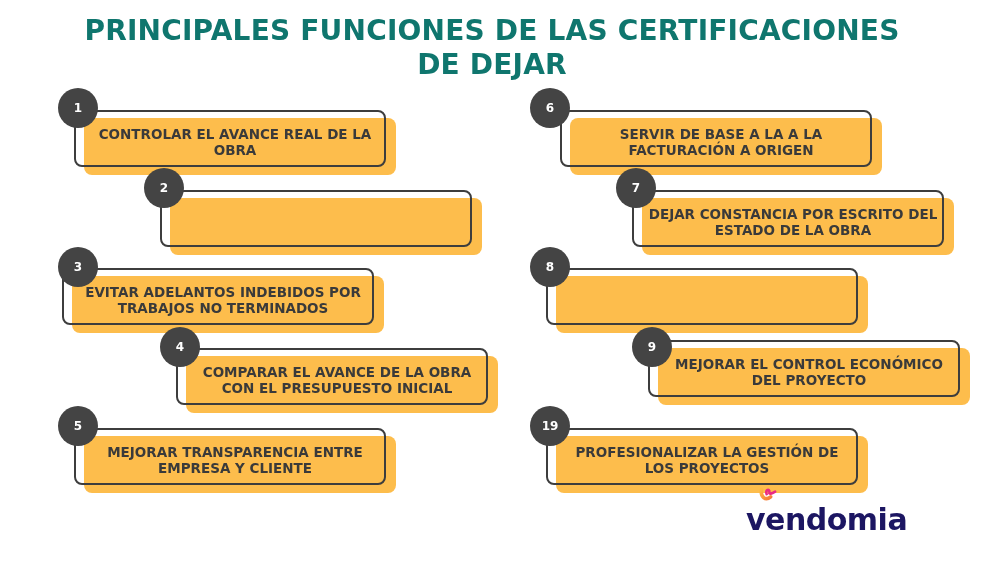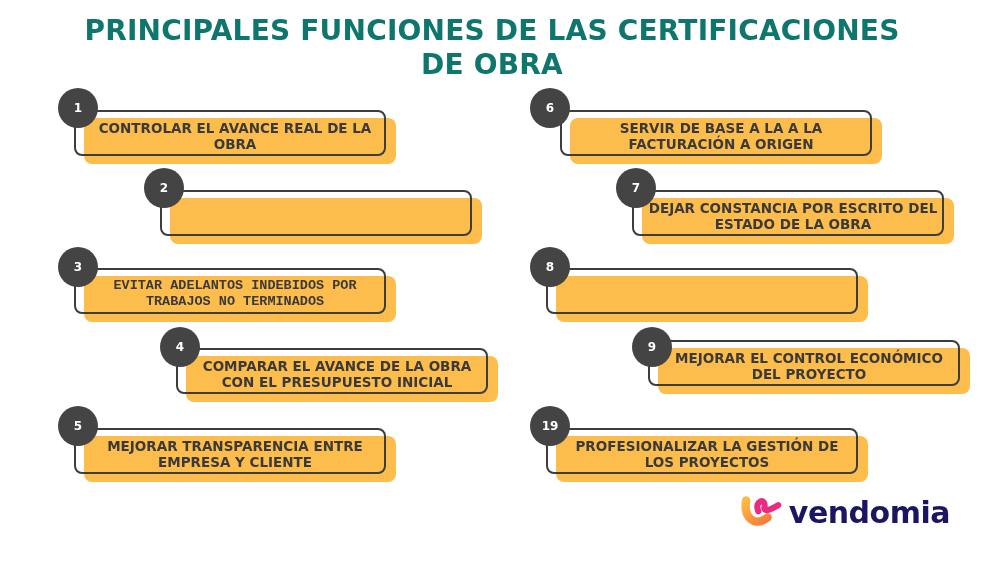--- a/index.html
+++ b/index.html
@@ -1,47 +1,47 @@
 <!DOCTYPE html>
 <html><head>
 <meta charset="utf-8">
 <style>
   html, body { margin: 0; padding: 0; }
   body { width: 1000px; height: 568px; background: #ffffff; position: relative; overflow: hidden; font-family: "DejaVu Sans", sans-serif; }
   .title { position: absolute; left: 0; top: 14px; width: 984px; text-align: center; color: #0f766e; font-weight: bold; font-size: 28px; line-height: 34px; letter-spacing: 0.2px; }
-  .item { position: absolute; width: 312px; height: 46px; }
+  .item { position: absolute; width: 312px; height: 57px; }
   .item .fill { position: absolute; left: 10px; top: 8px; right: -10px; bottom: -8px; background: #fdb942; border-radius: 8px; opacity: 0.95; }
   .item .frame { position: absolute; left: 0; top: 0; right: 0; bottom: 0; border: 2px solid #3d3d3d; border-radius: 8px; box-sizing: border-box; }
   .item .label { position: absolute; left: 14px; right: 4px; top: 6px; bottom: 0; display: flex; align-items: center; justify-content: center; text-align: center; font-weight: bold; font-size: 13.5px; line-height: 16px; color: #3a3a3a; }
   .badge { position: absolute; width: 40px; height: 40px; border-radius: 50%; background: #444444; color: #fff; font-weight: bold; font-size: 12px; display: flex; align-items: center; justify-content: center; }
-  .logo { position: absolute; left: 740px; top: 487px; width: 210px; height: 50px; display: flex; align-items: center; }
+  .logo { position: absolute; left: 740px; top: 487px; width: 210px; height: 50px; display: flex; align-items: flex-start; flex-direction: column; }
   .logo-word { font-weight: bold; font-size: 30px; color: #1c1662; margin-left: 6px; letter-spacing: -0.5px; }
 </style>
 </head>
 <body>
 
 <div class="title">
   <div>PRINCIPALES FUNCIONES DE LAS CERTIFICACIONES</div>
-  <div>DE OBRA</div>
+  <div>DE DEJAR</div>
 </div>
 
 <div class="item" style="left:74px;top:110px;">
   <div class="fill"></div>
     <div class="frame"></div>
   <div class="label">CONTROLAR EL AVANCE REAL DE LA OBRA</div>
 </div>
 <div class="badge" style="left:58px;top:88px;">1</div>
 
 <div class="item" style="left:160px;top:190px;">
   <div class="fill"></div>
     <div class="frame"></div>
 </div>
 <div class="badge" style="left:144px;top:168px;">2</div>
 
-<div class="item" style="left:74px;top:268px;font-family:Liberation Mono, monospace;">
+<div class="item" style="left:62px;top:268px;">
   <div class="fill"></div>
     <div class="frame"></div>
   <div class="label">EVITAR ADELANTOS INDEBIDOS POR TRABAJOS NO TERMINADOS</div>
 </div>
 <div class="badge" style="left:58px;top:247px;">3</div>
 
 <div class="item" style="left:176px;top:348px;">
   <div class="fill"></div>
     <div class="frame"></div>
   <div class="label">COMPARAR EL AVANCE DE LA OBRA CON EL PRESUPUESTO INICIAL</div>

